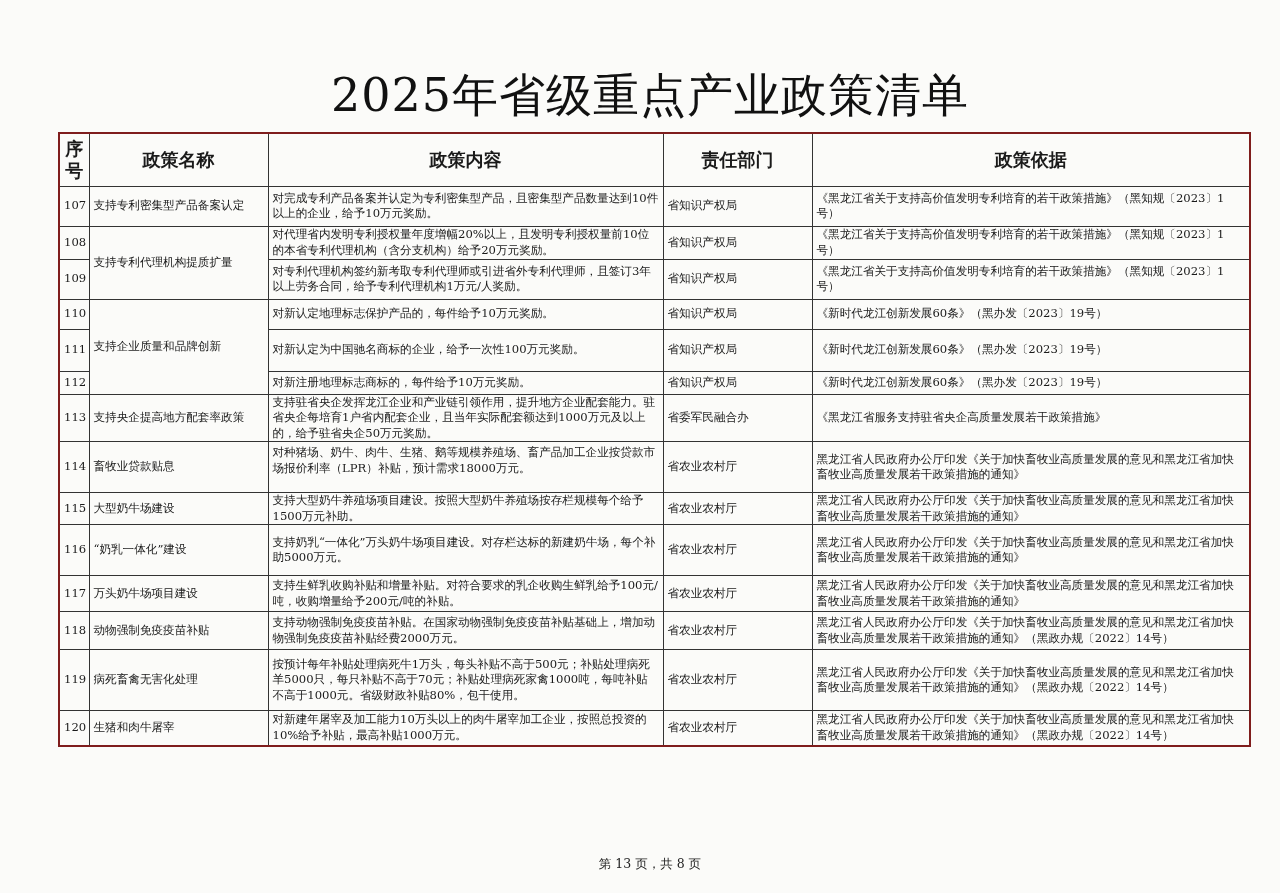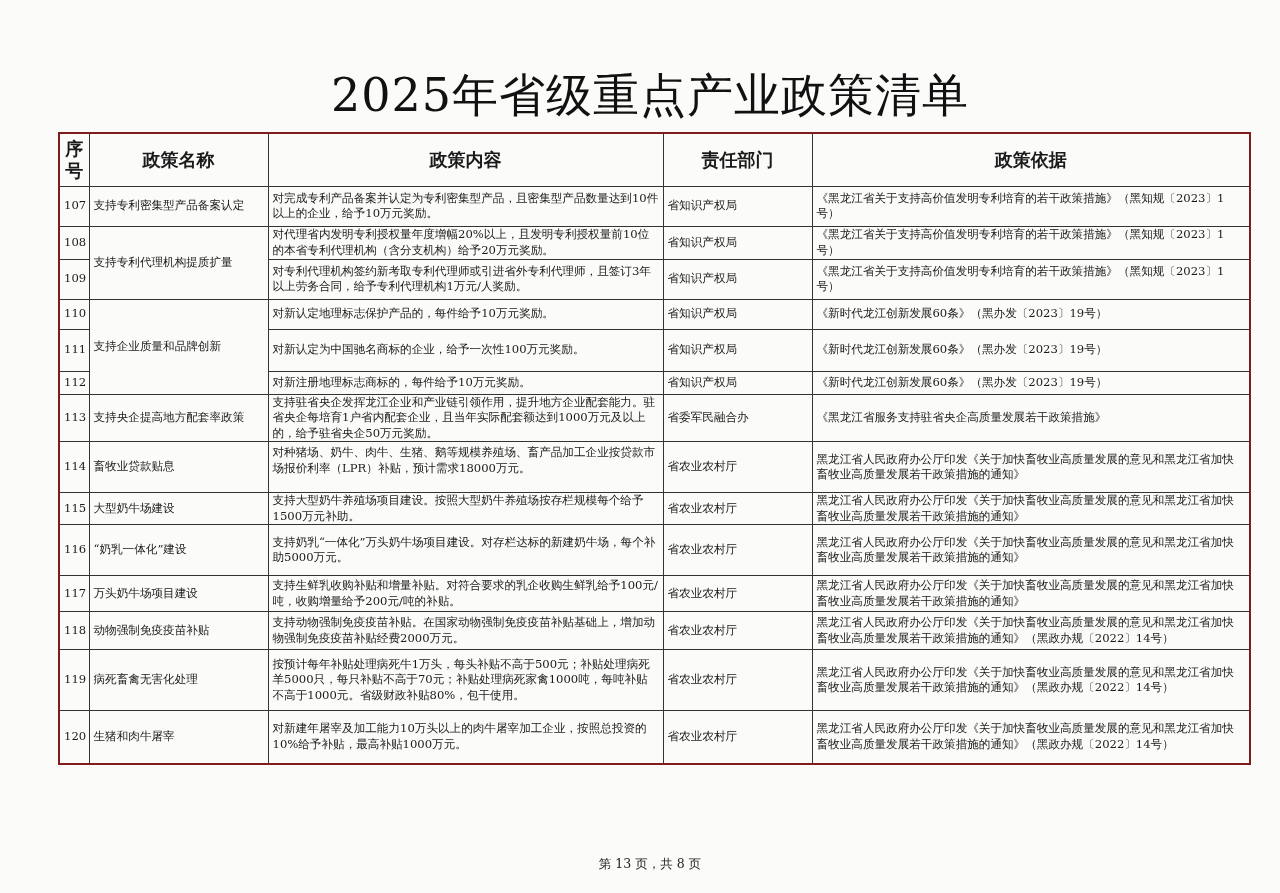--- a/index.html
+++ b/index.html
@@ -134,21 +134,21 @@
       <td class="dept">省农业农村厅</td>
       <td class="basis">黑龙江省人民政府办公厅印发《关于加快畜牧业高质量发展的意见和黑龙江省加快畜牧业高质量发展若干政策措施的通知》（黑政办规〔2022〕14号）</td>
     </tr>
     <tr style="height:61px">
       <td class="seq">119</td>
       <td class="name">病死畜禽无害化处理</td>
       <td class="content">按预计每年补贴处理病死牛1万头，每头补贴不高于500元；补贴处理病死羊5000只，每只补贴不高于70元；补贴处理病死家禽1000吨，每吨补贴不高于1000元。省级财政补贴80%，包干使用。</td>
       <td class="dept">省农业农村厅</td>
       <td class="basis">黑龙江省人民政府办公厅印发《关于加快畜牧业高质量发展的意见和黑龙江省加快畜牧业高质量发展若干政策措施的通知》（黑政办规〔2022〕14号）</td>
     </tr>
-    <tr style="height:53px">
+    <tr style="height:35px">
       <td class="seq">120</td>
       <td class="name">生猪和肉牛屠宰</td>
       <td class="content">对新建年屠宰及加工能力10万头以上的肉牛屠宰加工企业，按照总投资的10%给予补贴，最高补贴1000万元。</td>
       <td class="dept">省农业农村厅</td>
       <td class="basis">黑龙江省人民政府办公厅印发《关于加快畜牧业高质量发展的意见和黑龙江省加快畜牧业高质量发展若干政策措施的通知》（黑政办规〔2022〕14号）</td>
     </tr>
   </tbody>
 </table>
 
 <div style="position:absolute; left:0; top:856px; width:1300px; text-align:center; font-size:12.5px; color:#222;">

